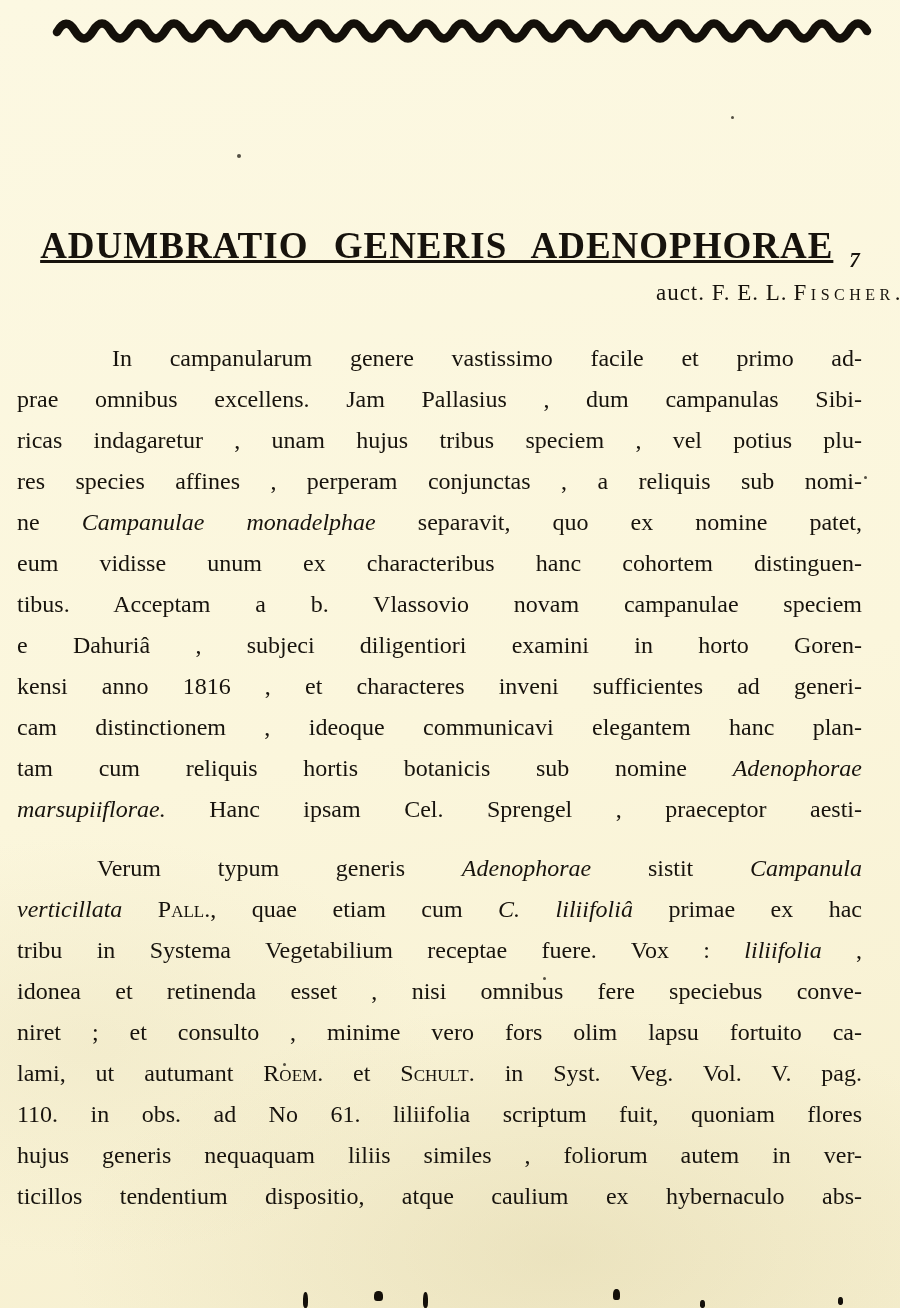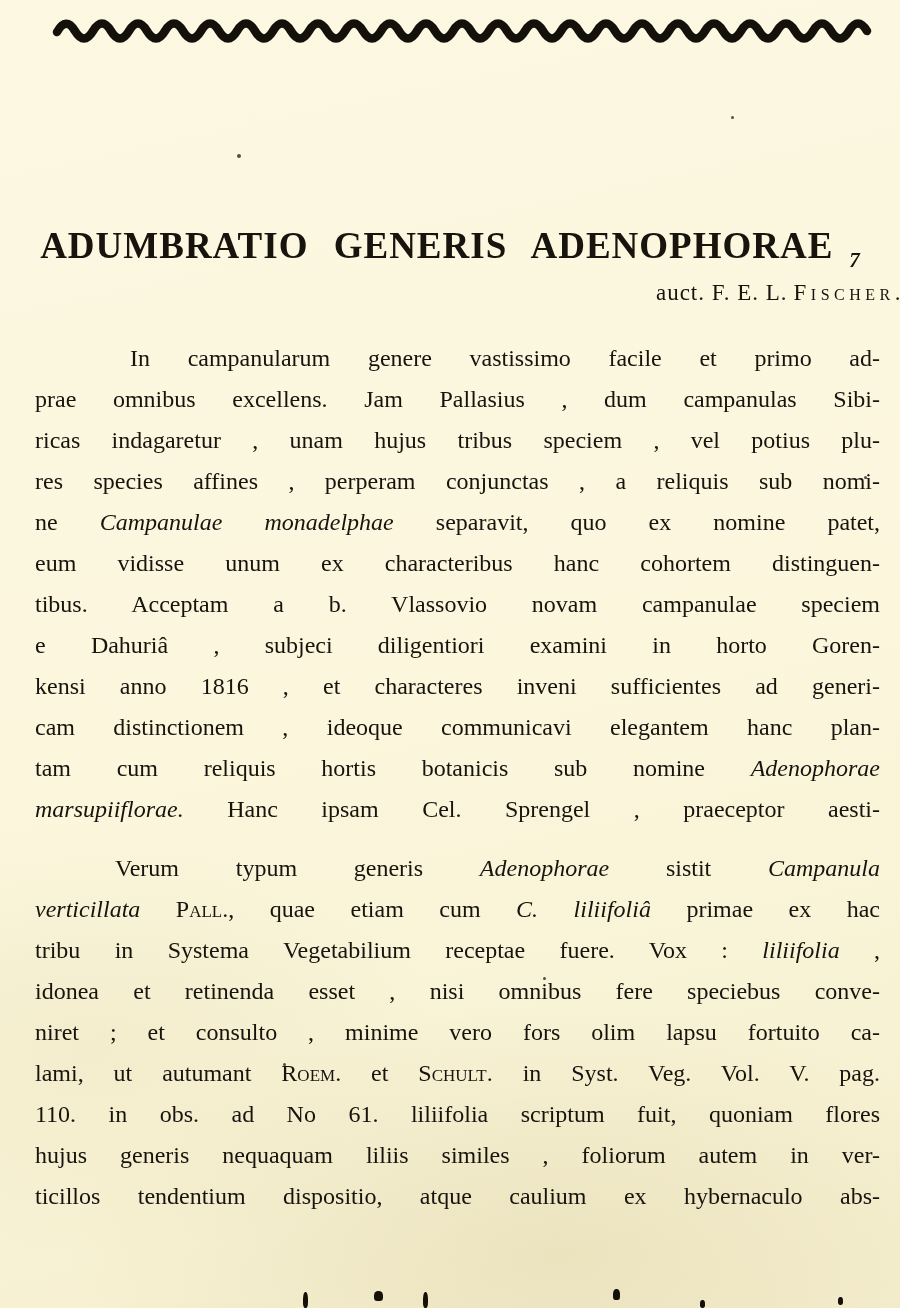--- a/index.html
+++ b/index.html
@@ -14,32 +14,33 @@
       radial-gradient(ellipse 500px 300px at 10% 80%, rgba(214,203,156,0.18), rgba(214,203,156,0) 70%),
       linear-gradient(168deg,#fcf8e2 0%, #fbf6dc 55%, #f6efcf 100%);
     color:#17130d;
   }
   .wavy-rule{position:absolute;left:52px;top:10px;}
   .title{
     position:absolute;top:199px;left:0;width:100%;
     text-align:center;font-size:37px;font-weight:bold;
     letter-spacing:1px;word-spacing:15px;line-height:1.2;
     white-space:nowrap;
+    text-decoration:underline;
   }
   .title-mark{
     display:inline-block;font-size:21px;font-style:italic;font-weight:bold;
     margin-left:16px;transform:translateY(9px);letter-spacing:0;word-spacing:0;
   }
   .byline{
     position:absolute;top:280px;left:5px;width:100%;
     text-align:right;font-size:23px;letter-spacing:1px;
   }
   .byline .author-name{font-variant:small-caps;letter-spacing:4.5px;margin-left:6px;}
   .body-text{
-    position:absolute;left:35px;top:338px;width:845px;
+    position:absolute;left:17px;top:338px;width:845px;
     font-size:24px;
   }
   .para + .para{margin-top:18px;}
   .line{
     height:41px;line-height:41px;overflow:hidden;
     text-align:justify;
   }
   .line::after{content:"";display:inline-block;width:100%;}
   .line.noj{text-align:left;}
   .line.noj::after{content:none;}

